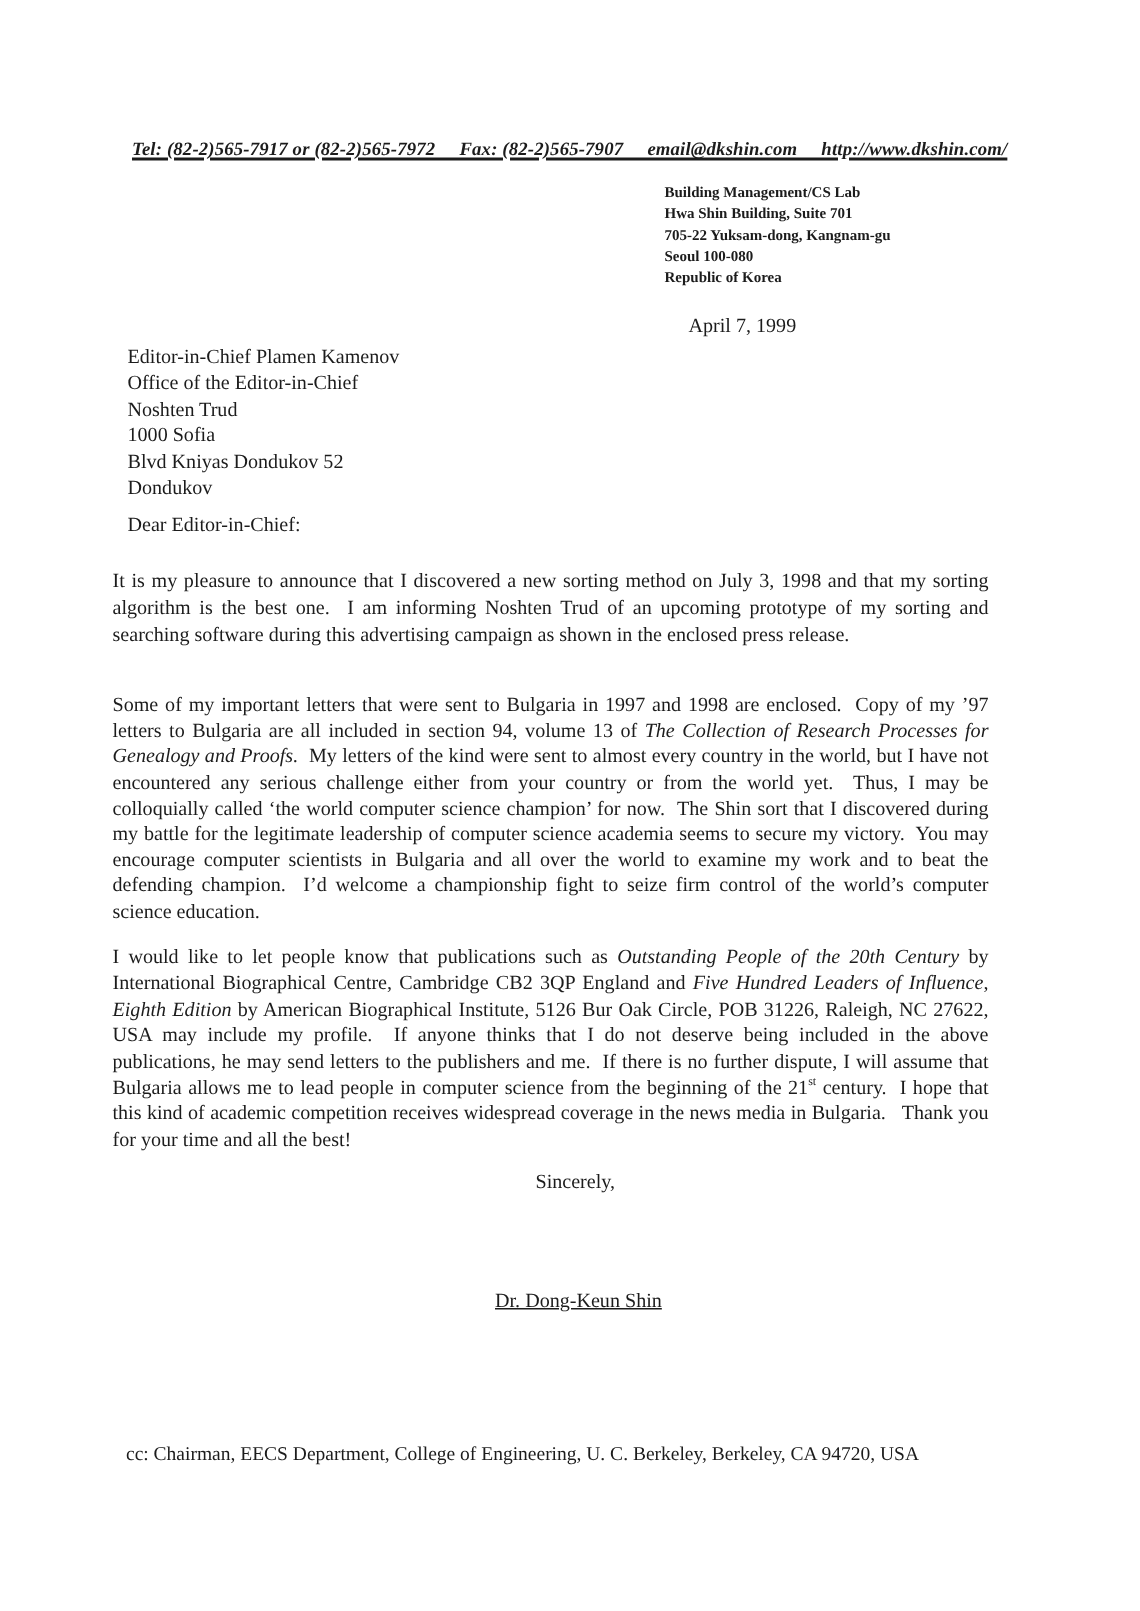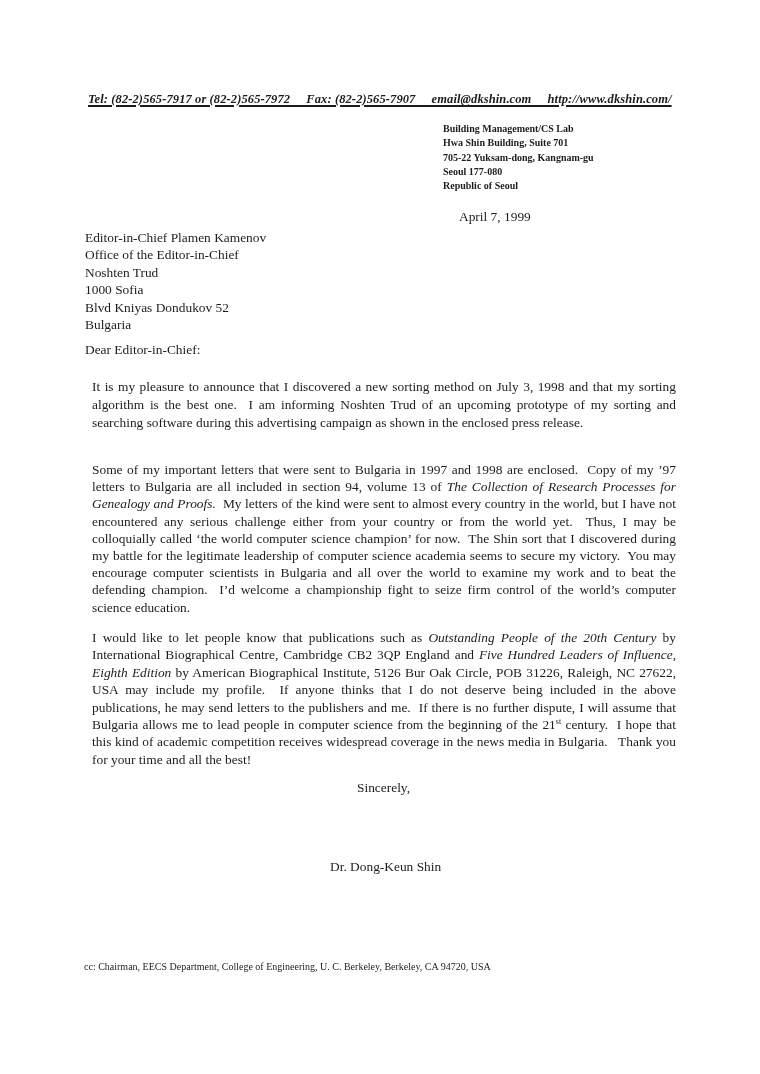--- a/index.html
+++ b/index.html
@@ -19,55 +19,55 @@
     white-space:nowrap; letter-spacing:0.1px;
   }
   .sender-address {
     left:443px; top:122px;
     font-size:10px; font-weight:700; line-height:14.3px;
   }
   .date-line { left:459px; top:209px; font-size:13.4px; }
   .recipient-address { left:85px; top:229px; font-size:13.4px; line-height:17.4px; }
   .salutation { left:85px; top:342px; font-size:13.4px; }
   .body-para {
-    left:92px; width:584px; font-size:13.4px;
+    left:75px; width:584px; font-size:13.4px;
     text-align:justify; text-align-last:left;
   }
   .para1 { top:378px; line-height:17.9px; }
   .para2 { top:461px; line-height:17.2px; }
   .para3 { top:629px; line-height:17.4px; }
   .body-para sup { font-size:8px; line-height:0; vertical-align:super; }
   .closing { left:357px; top:780px; font-size:13.4px;text-align:right; }
-  .signature-name { left:330px; top:859px; font-size:13.4px; }
-  .cc-line { left:84px; top:961px; font-size:10px; white-space:nowrap; }
+  .signature-name { left:330px; top:859px; font-size:13.4px;text-decoration:underline; }
+  .cc-line { left:84px; top:961px; font-size:13px; white-space:nowrap; }
 </style>
 </head>
 <body>
 
 <div class="page">
 
   <div class="abs contact-header">Tel: (82-2)565-7917 or (82-2)565-7972&nbsp;&nbsp;&nbsp;&nbsp;&nbsp;Fax: (82-2)565-7907&nbsp;&nbsp;&nbsp;&nbsp;&nbsp;email@dkshin.com&nbsp;&nbsp;&nbsp;&nbsp;&nbsp;http://www.dkshin.com/</div>
 
   <div class="abs sender-address">
     <div>Building Management/CS Lab</div>
     <div>Hwa Shin Building, Suite 701</div>
     <div>705-22 Yuksam-dong, Kangnam-gu</div>
-    <div>Seoul 177-080</div>
-    <div>Republic of Seoul</div>
+    <div>Seoul 100-080</div>
+    <div>Republic of Korea</div>
   </div>
 
   <div class="abs date-line">April 7, 1999</div>
 
   <div class="abs recipient-address">
     <div>Editor-in-Chief Plamen Kamenov</div>
     <div>Office of the Editor-in-Chief</div>
     <div>Noshten Trud</div>
     <div>1000 Sofia</div>
     <div>Blvd Kniyas Dondukov 52</div>
-    <div>Bulgaria</div>
+    <div>Dondukov</div>
   </div>
 
   <div class="abs salutation">Dear Editor-in-Chief:</div>
 
   <p class="abs body-para para1"><span>It is my pleasure to announce that I discovered a new sorting method on July 3, 1998 and that my sorting algorithm is the best one.&nbsp; I am informing Noshten Trud of an upcoming prototype of my sorting and searching software during this advertising campaign as shown in the enclosed press release.</span></p>
 
   <p class="abs body-para para2"><span>Some of my important letters that were sent to Bulgaria in 1997 and 1998 are enclosed.&nbsp; Copy of my ’97 letters to Bulgaria are all included in section 94, volume 13 of </span><span style="font-style: italic;">The Collection of Research Processes for Genealogy and Proofs.</span><span>&nbsp; My letters of the kind were sent to almost every country in the world, but I have not encountered any serious challenge either from your country or from the world yet.&nbsp; Thus, I may be colloquially called ‘the world computer science champion’ for now.&nbsp; The Shin sort that I discovered during my battle for the legitimate leadership of computer science academia seems to secure my victory.&nbsp; You may encourage computer scientists in Bulgaria and all over the world to examine my work and to beat the defending champion.&nbsp; I’d welcome a championship fight to seize firm control of the world’s computer science education.</span></p>
 
   <p class="abs body-para para3"><span>I would like to let people know that publications such as </span><span style="font-style: italic;">Outstanding People of the 20th Century</span><span> by International Biographical Centre, Cambridge CB2 3QP England and </span><span style="font-style: italic;">Five Hundred Leaders of Influence</span><span>, </span><span style="font-style: italic;">Eighth Edition</span><span> by American Biographical Institute, 5126 Bur Oak Circle, POB 31226, Raleigh, NC 27622, USA may include my profile.&nbsp; If anyone thinks that I do not deserve being included in the above publications, he may send letters to the publishers and me.&nbsp; If there is no further dispute, I will assume that Bulgaria allows me to lead people in computer science from the beginning of the 21</span><sup>st</sup><span> century.&nbsp; I hope that this kind of academic competition receives widespread coverage in the news media in Bulgaria.&nbsp;&nbsp; Thank you for your time and all the best!</span></p>
 

